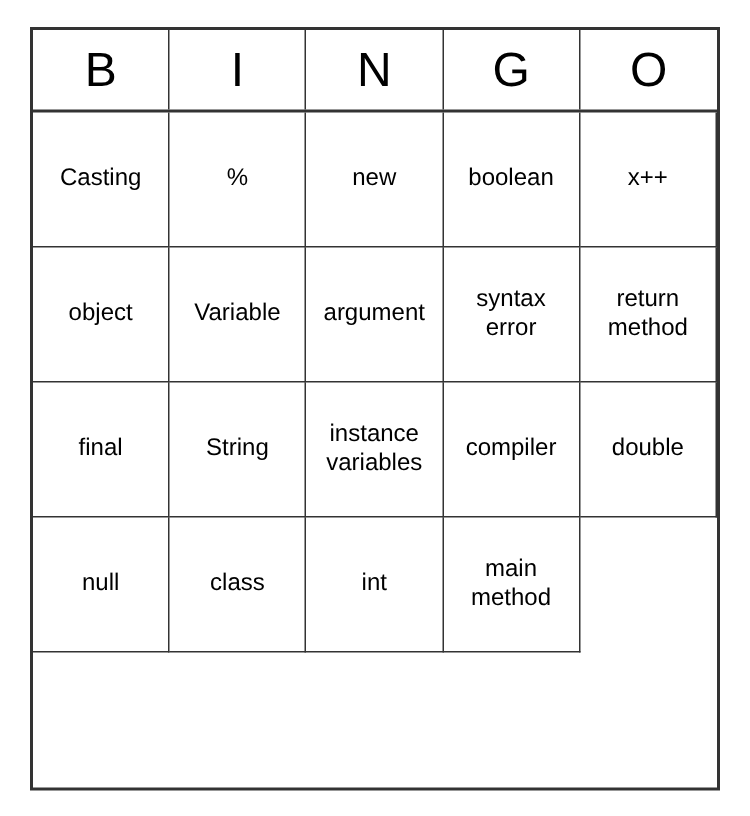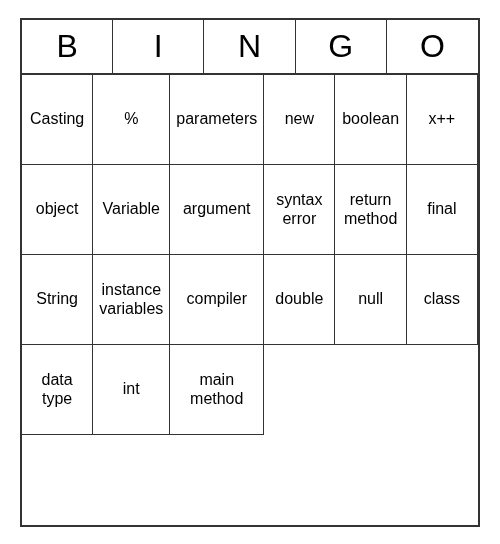--- a/index.html
+++ b/index.html
@@ -36,21 +36,21 @@
       padding: 8px 0;
       border-right: 1px solid #333;
     }
 
     .bingo-header-cell:last-child {
       border-right: none;
     }
 
     .bingo-grid {
       display: grid;
-      grid-template-columns: repeat(6, 1fr);
+      grid-template-columns: repeat(5, 1fr);
       grid-template-rows: repeat(5, 1fr);
     }
 
     .bingo-cell {
       border: 1px solid #333;
       border-top: none;
       border-left: none;
       min-height: 90px;
       display: flex;
       align-items: center;
@@ -77,23 +77,20 @@
     <div class="bingo-header-cell">N</div>
     <div class="bingo-header-cell">G</div>
     <div class="bingo-header-cell">O</div>
   </div>
   <div class="bingo-grid" id="bingo-grid">
   <div class="bingo-cell">
         <span class="cell-text sm">Casting</span>
       </div>
       <div class="bingo-cell">
         <span class="cell-text lg">%</span>
-      </div>
-      <div class="bingo-cell">
-        <span class="cell-text xs">parameters</span>
       </div>
       <div class="bingo-cell">
         <span class="cell-text xl">new</span>
       </div>
       <div class="bingo-cell">
         <span class="cell-text xs">boolean</span>
       </div>
       <div class="bingo-cell">
         <span class="cell-text xl">x++</span>
       </div>
@@ -127,22 +124,19 @@
       <div class="bingo-cell">
         <span class="cell-text md">double</span>
       </div>
       <div class="bingo-cell">
         <span class="cell-text xl">null</span>
       </div>
       <div class="bingo-cell">
         <span class="cell-text lg">class</span>
       </div>
       <div class="bingo-cell">
-        <span class="cell-text xl">data type</span>
-      </div>
-      <div class="bingo-cell">
         <span class="cell-text xl">int</span>
       </div>
       <div class="bingo-cell">
         <span class="cell-text sm">main method</span>
       </div>
     </div>
 </div>
 
 </body></html>

